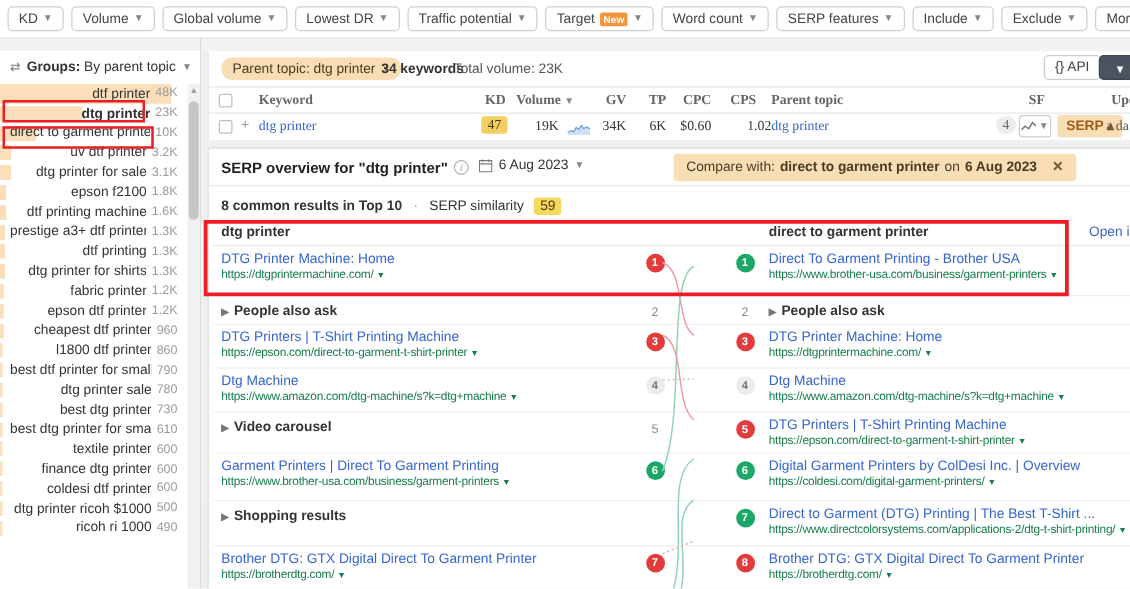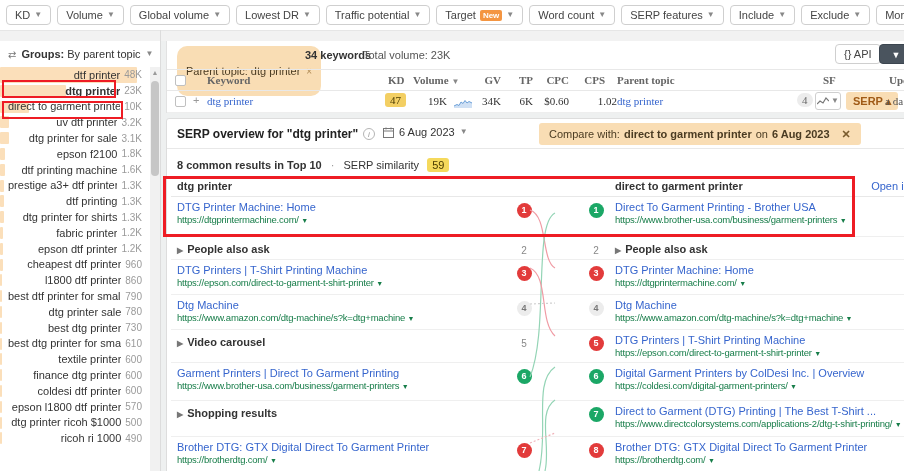--- a/index.html
+++ b/index.html
@@ -28,21 +28,21 @@
   .glabel { position:relative; white-space:nowrap; overflow:hidden; flex:1;text-align:right; }
   .gvol { position:relative; color:#9a9a9a; font-size:10px; margin-left:4px; }
   .sb-track { position:absolute; right:0; top:0; width:10px; height:404px; background:#f1f1f1; }
   .sb-arrow { position:absolute; right:1px; top:2px; width:8px; text-align:center; color:#9a9a9a; font-size:7px; cursor:pointer;}
   .sb-thumb { position:absolute; right:1px; top:14px; width:8px; height:95px; background:#c6c6c6; border-radius:4px; cursor:pointer;}
 
   
   .main { position:absolute; left:161px; top:41px; width:743px; height:430px; background:#eef0f0; }
   .kwpanel { position:absolute; left:5px; top:0; width:740px; height:72px; background:#fff; border-left:1px solid #e2e2e2; }
   .tagrow { position:relative; height:28px; }
-  .pill { position:absolute; left:10px; top:5px; background:#f9ddb4; border-radius:10px; padding:19px 9px; color:#4a3b22; display:flex; gap:6px; align-items:center; cursor:pointer;}
+  .pill { position:absolute; left:10px; top:5px; background:#f9ddb4; border-radius:10px; padding:3px 9px; color:#4a3b22; display:flex; gap:6px; align-items:center; cursor:pointer;}
   .pill .x { color:#b08b55; font-size:10px; cursor:pointer; }
   .kwcount { position:absolute; left:138px; top:8px; font-weight:bold; }
   .kwtotal { position:absolute; left:196px; top:8px; color:#555; }
   .apibtn { position:absolute; left:668px; top:3px; border:1px solid #cfcfcf; border-radius:4px; background:#fff; padding:3px 8px; color:#444; cursor:pointer; }
   .expbtn { position:absolute; left:712px; top:3px; width:34px; height:20px; border:1px solid #3c4650; border-radius:4px; background:#4a545e; color:#fff; font-size:9px; text-align:center; line-height:20px; cursor:pointer;}
   .thead { position:absolute; left:0; top:28px; width:740px; height:22px; border-top:1px solid #e8e8e8; border-bottom:1px solid #e8e8e8; color:#666; font-weight:bold; }
   .trow  { position:absolute; left:0; top:50px; width:740px; height:22px; border-bottom:1px solid #eee; }
   .cell { position:absolute; top:4px; white-space:nowrap;font-family:Liberation Serif, serif; }
   .r { text-align:right; }
   .chk { position:absolute; left:8px; top:5px; width:11px; height:11px; border:1px solid #c0c0c0; border-radius:2px; background:#fff; cursor:pointer;}
@@ -253,25 +253,20 @@
       </div>
       <div class="gitem">
         <span class="gbar" style="width: 2px;"></span>
         <span class="glabel">finance dtg printer</span>
         <span class="gvol">600</span>
       </div>
       <div class="gitem">
         <span class="gbar" style="width: 2px;"></span>
         <span class="glabel">coldesi dtf printer</span>
         <span class="gvol">600</span>
-      </div>
-      <div class="gitem">
-        <span class="gbar" style="width: 2px;"></span>
-        <span class="glabel">epson l1800 dtf printer</span>
-        <span class="gvol">570</span>
       </div>
       <div class="gitem">
         <span class="gbar" style="width: 2px;"></span>
         <span class="glabel">dtg printer ricoh $1000</span>
         <span class="gvol">500</span>
       </div>
       <div class="gitem">
         <span class="gbar" style="width: 2px;"></span>
         <span class="glabel">ricoh ri 1000</span>
         <span class="gvol">490</span>

